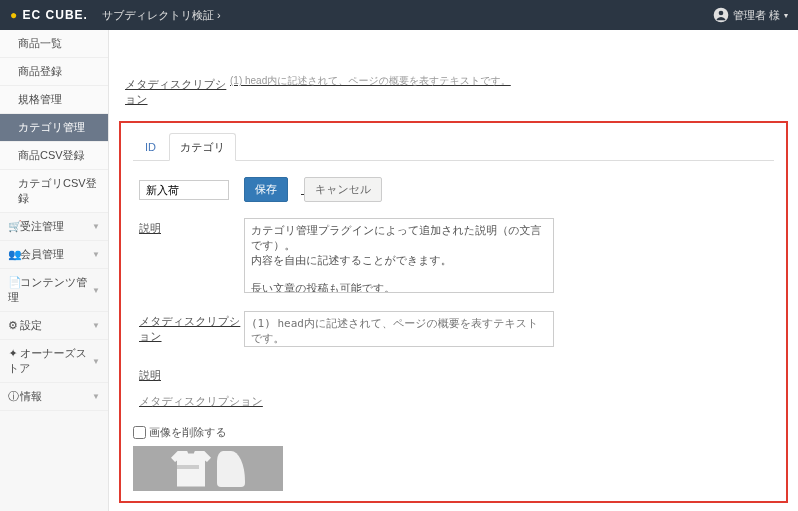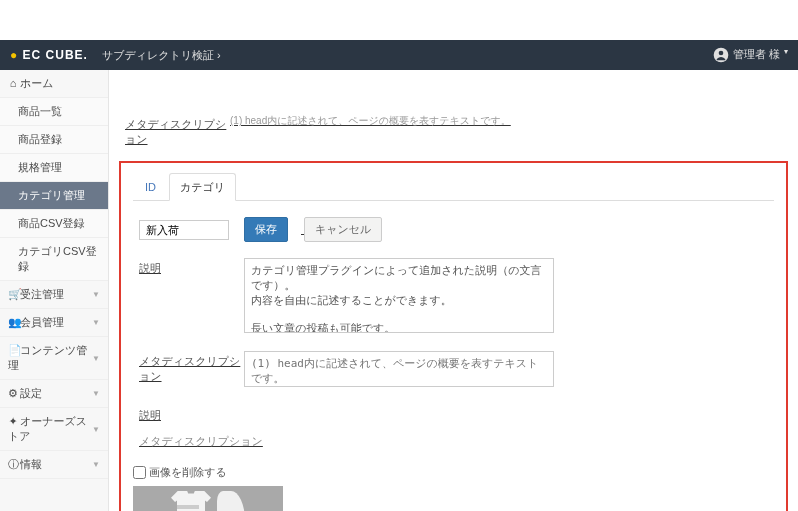--- a/index.html
+++ b/index.html
@@ -1,25 +1,25 @@
 <!DOCTYPE html>
 <html><head>
 <meta charset="utf-8">
 <style>
 * { margin: 0; padding: 0; box-sizing: border-box; }
 body { font-family: "Hiragino Kaku Gothic ProN", Meiryo, sans-serif; font-size: 11px; color: #333; background: #fff; width: 798px; height: 511px; overflow: hidden; }
 
-.topbar { background: #2b3643; height: 30px; display: flex; align-items: center; padding: 0 10px; color: #fff; justify-content: space-between; margin-top: 40px; }
+.topbar { background: #2b3643; height: 30px; display: flex; align-items: center; padding: 0 10px; color: #fff; justify-content: space-between; }
 .topbar-left { display: flex; align-items: center; gap: 8px; }
 .logo { font-weight: bold; letter-spacing: 1px; font-size: 12px; }
 .logo-cube { color: #f3c200; }
 .logo-text { color: #fff; }
 .sub-title { font-size: 11px; color: #e0e0e0; margin-left: 6px; }
 .sub-title::after { content: " \203A"; }
-.user { display: flex; align-items: flex-start; gap: 4px; font-size: 11px; color: #e0e0e0; }
+.user { display: flex; align-items: center; gap: 4px; font-size: 11px; color: #e0e0e0; }
 .user svg { width: 16px; height: 16px; fill: #e0e0e0; }
 .user::after { content: " \25BE"; font-size: 8px; }
 
 .page { display: flex; height: 481px; }
 
 .sidebar { width: 109px; background: #f7f7f7; border-right: 1px solid #e5e5e5; }
 .s-item { display: flex; align-items: center; padding: 6px 8px; font-size: 11px; color: #4a4a4a; cursor: pointer; justify-content: space-between; border-bottom: 1px solid #eee; }
 .s-item.sub { padding-left: 18px; background: #fafafa; }
 .s-item.active { background: #6b788a; color: #fff; }
 .s-icon { width: 10px; display: inline-block; text-align: center; margin-right: 2px; }
@@ -69,23 +69,20 @@
         <circle cx="12" cy="12" r="11"></circle>
         <circle cx="12" cy="9" r="3.5" fill="#2b3643"></circle>
         <path d="M5 20c1-4 5-5 7-5s6 1 7 5" fill="#2b3643"></path>
       </svg>
     <span>管理者 様</span>
   </div>
 </div>
 
 <div class="page">
   <div class="sidebar">
-    <div class="s-item">
-        <span><span class="s-icon">⌂</span><span class="s-label">ホーム</span></span>
-      </div>
     <div class="s-item sub">
         <span class="s-label">商品一覧</span>
       </div>
     <div class="s-item sub">
         <span class="s-label">商品登録</span>
       </div>
     <div class="s-item sub">
         <span class="s-label">規格管理</span>
       </div>
     <div class="s-item sub active">

